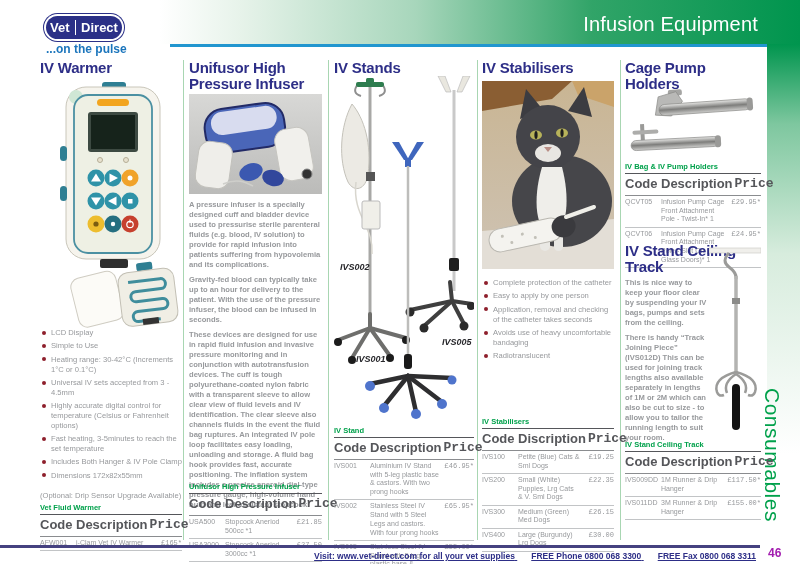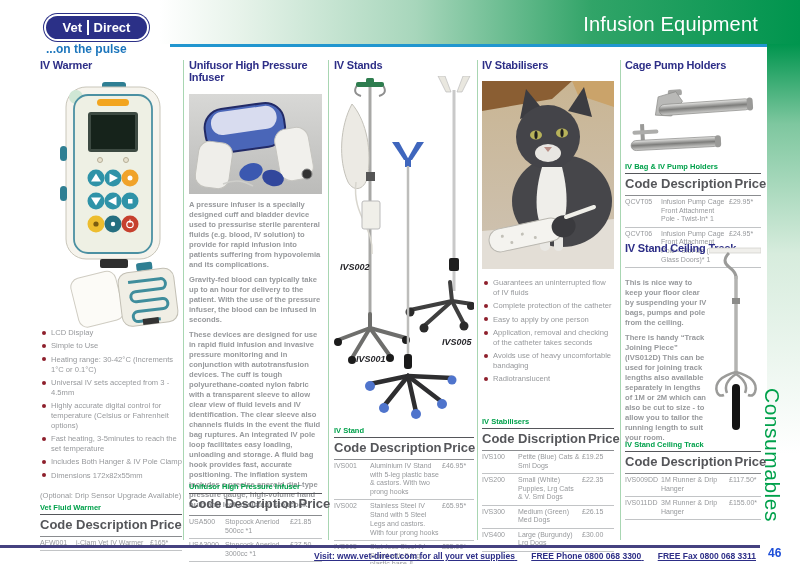--- a/index.html
+++ b/index.html
@@ -8,60 +8,60 @@
     --body-grey:#97999C;
   }
   html,body{margin:0;padding:0;background:#fff;}
   #page{position:relative;width:800px;height:564px;background:#fff;overflow:hidden;
         font-family:"Liberation Sans",sans-serif;}
   
   .header{position:absolute;left:0;top:0;width:800px;height:44px;
     background:linear-gradient(90deg,#fff 0%,#fff 20%,#e7f3ea 30%,#a7d6bb 52%,#31a468 74%,var(--header-green) 100%);}
   .header-title{position:absolute;right:42px;top:13px;font-size:20px;color:#fff;letter-spacing:.2px;margin-left:47px;}
   .blue-line{position:absolute;left:170px;top:44px;width:630px;height:3px;background:var(--line-blue);}
-  .logo-pill{position:absolute;left:46px;top:16px;width:101px;height:23px;background:#2B3087;
+  .logo-pill{position:absolute;left:46px;top:16px;width:76px;height:23px;background:#2B3087;
     border-radius:13px;display:flex;align-items:center;justify-content:center;gap:5px;
     color:#fff;font-size:13px;font-weight:bold;box-shadow:0 0 0 2px #fff,0 0 0 3px #2B3087;}
   .logo-sep{width:1.5px;height:15px;background:#fff;}
   .tagline{position:absolute;left:46px;top:42px;font-size:12px;font-weight:bold;color:#1B75BC;}
   
   .side-tab{position:absolute;left:767px;top:44px;width:33px;height:500px;
     background:linear-gradient(180deg,var(--header-green) 0%,#7ec79f 16%,#d7ecdd 42%,#fff 82%);}
   .consumables{position:absolute;left:760px;top:388px;writing-mode:vertical-rl;
     font-size:21px;color:var(--table-green);letter-spacing:.5px;}
   
   .vdiv{position:absolute;top:60px;height:480px;width:1px;background:#A8D6B2;}
   .col{position:absolute;top:60px;height:485px;}
-  .sec-title{position:absolute;left:0;top:0;color:var(--title-blue);font-size:11px;
+  .sec-title{position:absolute;left:0;top:0;color:var(--title-blue);font-size:15px;
     line-height:1.07;font-weight:600;letter-spacing:-.2px;}
   .body-text{color:var(--body-grey);font-size:7.6px;line-height:1.32;}
   .body-text p{margin:0 0 5px;font-weight:bold;}
   ul.bullets{list-style:none;margin:0;padding:0;}
   ul.bullets li{position:relative;padding-left:11px;margin-bottom:3.5px;
     color:var(--body-grey);font-size:7.6px;line-height:1.3;}
   ul.bullets li::before{content:'';position:absolute;left:2px;top:2.6px;width:4px;height:4px;
     border-radius:50%;background:var(--bullet-maroon);}
   .note{margin-top:10px;}
   
   .ptable{position:absolute;left:0;}
   .ptitle{color:var(--table-green);font-weight:bold;font-size:7.5px;
     padding-bottom:2px;border-bottom:1.5px solid #55565A;}
   .trow{display:flex;align-items:flex-start;border-bottom:.8px solid #C2C4C6;
     padding:2px 0 2.5px;font-size:7px;color:var(--body-grey);line-height:1.25;}
   .thead{font-weight:bold;color:#55565A;font-size:13px;border-bottom-color:#8A8C8F;}
   .tc-code{flex:0 0 36px;}
   .tc-desc{flex:1 1 auto;padding-right:2px;}
-  .tc-price{flex:0 0 32px;}
+  .tc-price{flex:0 0 32px;text-align:right;font-family:Liberation Mono, monospace;}
   
   .ivs-label{position:absolute;font-size:9px;font-style:italic;font-weight:600;color:#26262a;}
   .footer-line{position:absolute;left:0;top:545px;width:760px;height:3px;background:var(--footer-purple);}
   .footer-text{position:absolute;left:0;top:551px;width:756px;text-align:right;
     font-size:8.5px;font-weight:600;color:var(--title-blue);text-decoration:underline;}
   .footer-text span{margin-left:14px;}
-  .page-num{position:absolute;left:768px;top:546px;font-size:12px;font-weight:bold;color:#1d4ed8;}
+  .page-num{position:absolute;left:768px;top:546px;font-size:12px;font-weight:bold;color:#a21caf;}
 </style>
 </head>
 <body>
 
 <div id="page">
 
   <div class="header">
     <div class="header-title">Infusion Equipment</div>
   </div>
   <div class="logo-pill">
@@ -323,21 +323,20 @@
         <rect x="6" y="140" width="74" height="23" rx="11" fill="#F4F3EF" stroke="#B9B7B0"></rect>
         <circle cx="20" cy="148" r="1.5" fill="#C2C0B8"></circle>
           <circle cx="28" cy="156" r="1.5" fill="#C2C0B8"></circle>
         <circle cx="40" cy="150" r="1.5" fill="#C2C0B8"></circle>
           <circle cx="52" cy="156" r="1.5" fill="#C2C0B8"></circle>
         <ellipse cx="82" cy="151" rx="12" ry="11" fill="#3A3A3E"></ellipse>
       </g>
       <path d="M84 136 L112 126" stroke="#F0EFE9" stroke-width="4" stroke-linecap="round"></path>
     </svg>
     <ul class="bullets" style="position:absolute;left:0;top:218px;width:132px">
-        <li>Guarantees an uninterrupted flow of IV fluids</li>
         <li>Complete protection of the catheter</li>
         <li>Easy to apply by one person</li>
         <li>Application, removal and checking of the catheter takes seconds</li>
         <li>Avoids use of heavy uncomfortable bandaging</li>
         <li>Radiotranslucent</li>
       </ul>
     <div class="ptable" style="top:357px;width:132px">
         <div class="ptitle">IV Stabilisers</div>
         <div class="trow thead">
           <div class="tc-code">Code</div>
@@ -404,21 +403,21 @@
         </div>
         <div class="trow">
           <div class="tc-code">QCVT06</div>
           <div class="tc-desc">Infusion Pump Cage Front Attachment Pole - Slot On (For Glass Doors)* 1</div>
           <div class="tc-price">£24.95*</div>
         </div>
       </div>
 
     <div class="sec-title" style="top:183px;width:112px">IV Stand Ceiling Track</div>
     <div class="body-text" style="position:absolute;left:0;top:218px;width:84px">
-        <p>This is nice way to keep your floor clear by suspending your IV bags, pumps and pole from the ceiling.</p>
+        <p>This is nice way to keep your floor clear by suspending your IV bags, pumps and sets from the ceiling.</p>
         <p>There is handy “Track Joining Piece” (IVS012D) This can be used for joining track lengths also available separately in lengths of 1M or 2M which can also be cut to size - to allow you to tailor the running length to suit your room.</p>
       </div>
     <svg style="position:absolute;right:0;top:186px" width="52" height="190" viewBox="0 0 52 190">
       <rect x="0" y="2" width="52" height="5" fill="#F0EFEB" stroke="#CFCEC8" stroke-width="0.7"></rect>
       <path d="M20 7 q-8 8 0 14 q8 6 7 12" stroke="#9B9B99" stroke-width="3" fill="none"></path>
       <line x1="27" y1="30" x2="27" y2="128" stroke="#B3B3B1" stroke-width="3.5"></line>
       <rect x="23" y="52" width="8" height="6" fill="#8B8B89"></rect>
       <g stroke="#9B9B99" stroke-width="2.5" fill="none">
         <path d="M27 126 C12 130 5 137 8 146 q2 5 7 3"></path>
         <path d="M27 126 C42 130 49 137 46 146 q-2 5 -7 3"></path>

